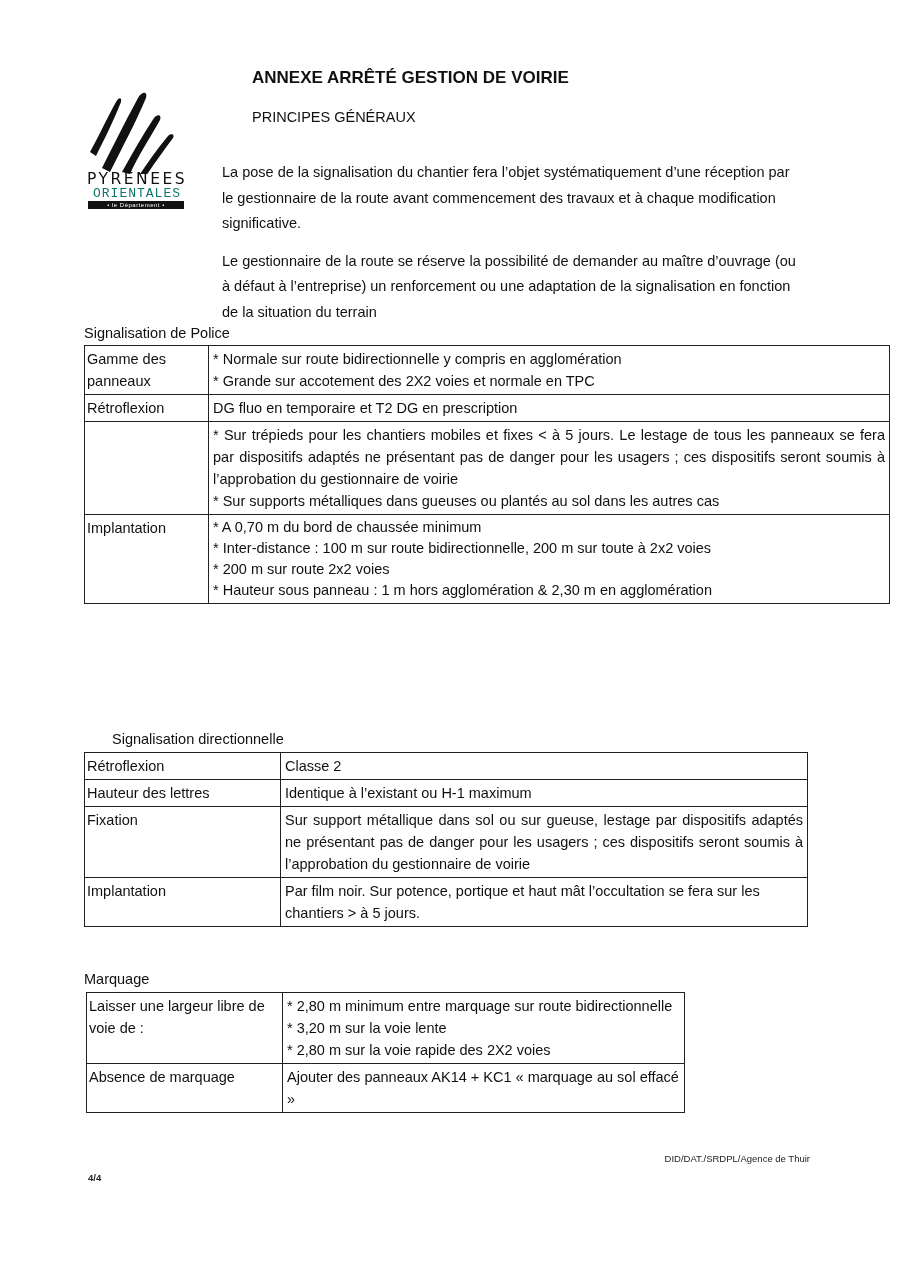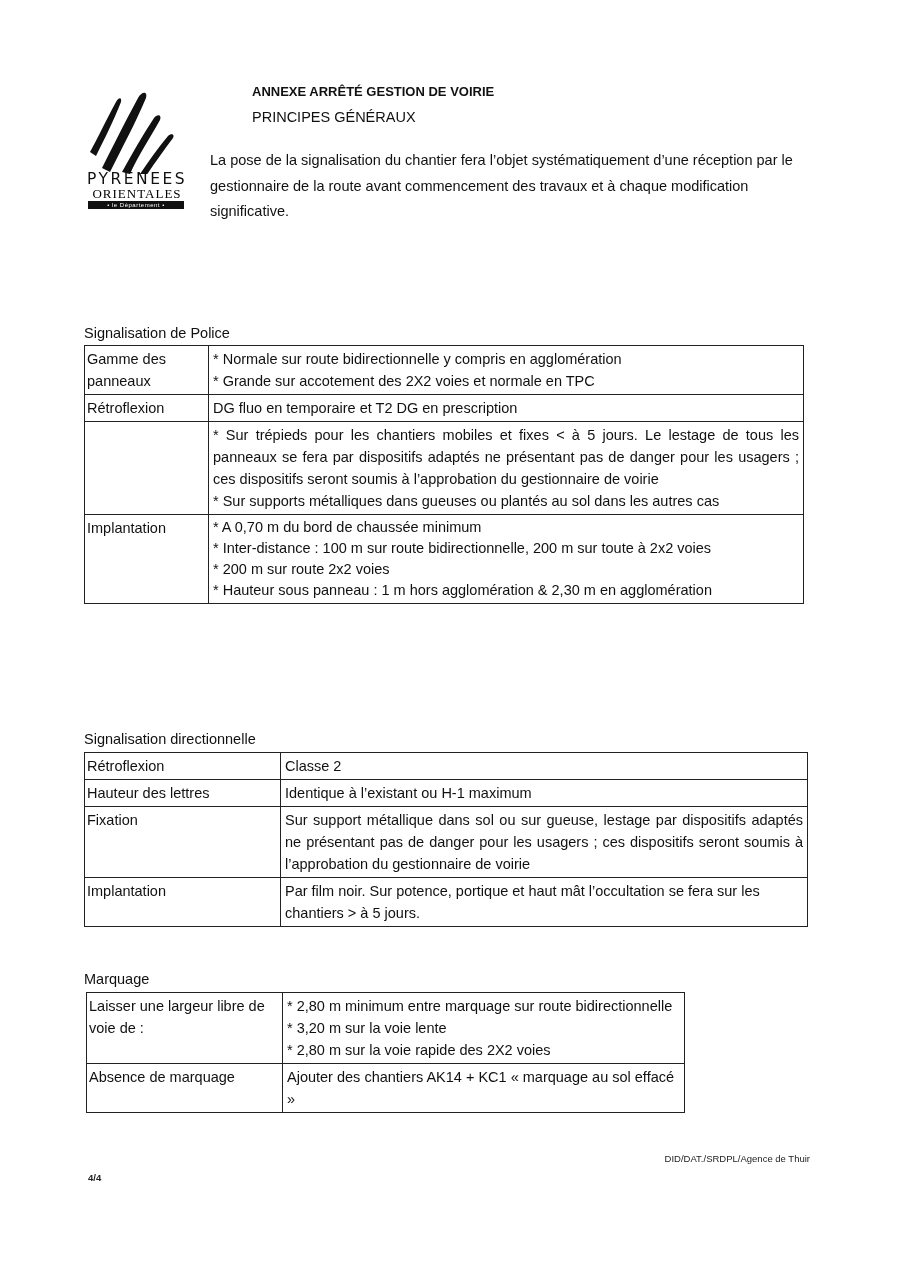--- a/index.html
+++ b/index.html
@@ -9,37 +9,37 @@
   }
   .logo { position: absolute; left: 84px; top: 88px; width: 106px; height: 124px; }
   .logo .claws { position: absolute; left: 4px; top: 0; width: 90px; height: 86px; }
   .logo .l1 {
     position: absolute; left: 3px; top: 84px; width: 100px; text-align: right;
     font-size: 15.5px; letter-spacing: 2.5px; line-height: 15px; color: #111;
     font-family: "DejaVu Sans", sans-serif;
   }
   .logo .l2 {
     position: absolute; left: 3px; top: 99px; width: 100px; text-align: center;
-    font-size: 13px; letter-spacing: 1px; line-height: 13px; color: #000000;
-    font-family: Liberation Serif, serif;
+    font-size: 13px; letter-spacing: 1px; line-height: 13px; color: #0f766e;
+    font-family: Liberation Mono, monospace;
   }
   .logo .l3 {
     position: absolute; left: 4px; top: 113px; width: 96px; height: 8px; background: #111;
     color: #fff; font-size: 6px; line-height: 8px; text-align: center; letter-spacing: 0.5px;
   }
   .title {
-    position: absolute; left: 252px; top: 84px; font-weight: bold; font-size: 13px;
+    position: absolute; left: 252px; top: 68px; font-weight: bold; font-size: 17px;
   }
   .subtitle {
     position: absolute; left: 252px; top: 109px; font-size: 14.5px;
   }
   .intro {
     position: absolute; left: 210px; top: 148px; width: 600px; font-size: 14.5px; line-height: 25.5px;
   }
-  .intro p { margin: 0; }
+  .intro p { margin: 12px; }
   .section-title {
     position: absolute; left: 84px; font-weight: normal; font-size: 14.5px;
   }
   table.grid {
     position: absolute; border-collapse: collapse; font-size: 14.5px; color: #111;
   }
   table.grid td {
     border: 1.4px solid #222; vertical-align: top; padding: 2px 4px 2px 4px; line-height: 22px;
   }
   table.grid td.label { padding-left: 2px; }
@@ -60,24 +60,25 @@
   <div class="l1">PYRENEES</div>
   <div class="l2">ORIENTALES</div>
   <div class="l3">• le Département •</div>
 </div>
 
 <div class="title">ANNEXE ARRÊTÉ GESTION DE VOIRIE</div>
 <div class="subtitle">PRINCIPES GÉNÉRAUX</div>
 
 <div class="intro">
   <p>La pose de la signalisation du chantier fera l’objet systématiquement d’une réception par le gestionnaire de la route avant commencement des travaux et à chaque modification significative.</p>
+  <p>Le gestionnaire de la route se réserve la possibilité de demander au maître d’ouvrage (ou à défaut à l’entreprise) un renforcement ou une adaptation de la signalisation en fonction de la situation du terrain</p>
 </div>
 
 <div class="section-title" style="top:325px;">Signalisation de Police</div>
-<table class="grid" style="left:84px; top:345px; width:720px;">
+<table class="grid" style="left:84px; top:345px; width:806px;">
   <colgroup>
       <col style="width:124px">
       <col>
     </colgroup>
   <tbody>
       <tr>
     <td class="label">Gamme des panneaux</td>
     <td>
       <span class="line">* Normale sur route bidirectionnelle y compris en agglomération</span>
       <span class="line">* Grande sur accotement des 2X2 voies et normale en TPC</span>
@@ -101,21 +102,21 @@
     <td style="line-height:21px;border-radius:6px;">
       <span class="line">* A 0,70 m du bord de chaussée minimum</span>
       <span class="line">* Inter-distance : 100 m sur route bidirectionnelle, 200 m sur toute à 2x2 voies</span>
       <span class="line">* 200 m sur route 2x2 voies</span>
       <span class="line">* Hauteur sous panneau : 1 m hors agglomération &amp; 2,30 m en agglomération</span>
     </td>
   </tr>
 </tbody>
   </table>
 
-<div class="section-title" style="top:731px;">Signalisation directionnelle</div>
+<div class="section-title" style="top:731px;margin-left:28px;">Signalisation directionnelle</div>
 <table class="grid" style="left:84px; top:752px; width:724px;">
   <colgroup>
       <col style="width:196px">
       <col>
     </colgroup>
   <tbody>
       <tr>
     <td class="label">Rétroflexion</td>
     <td>
           <span class="line">Classe 2</span>
@@ -153,20 +154,20 @@
     <td class="label">Laisser une largeur libre de voie de :</td>
     <td>
       <span class="line">* 2,80 m minimum entre marquage sur route bidirectionnelle</span>
       <span class="line">* 3,20 m sur la voie lente</span>
       <span class="line">* 2,80 m sur la voie rapide des 2X2 voies</span>
     </td>
   </tr>
   <tr>
     <td class="label">Absence de marquage</td>
     <td>
-          <span class="line">Ajouter des chantiers AK14 + KC1 « marquage au sol effacé »</span>
+          <span class="line">Ajouter des panneaux AK14 + KC1 « marquage au sol effacé »</span>
         </td>
   </tr>
 </tbody>
   </table>
 
 <div class="footer-ref">DID/DAT./SRDPL/Agence de Thuir</div>
 <div class="footer-page">4/4</div>
 
 </body></html>

